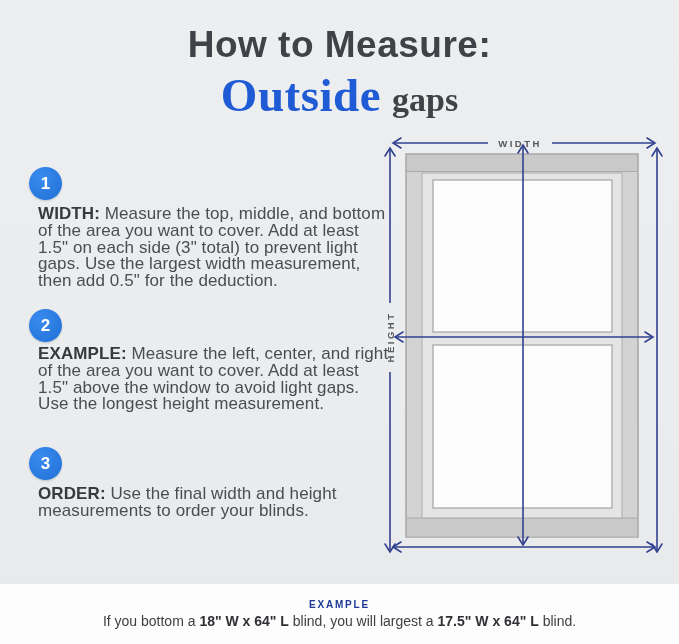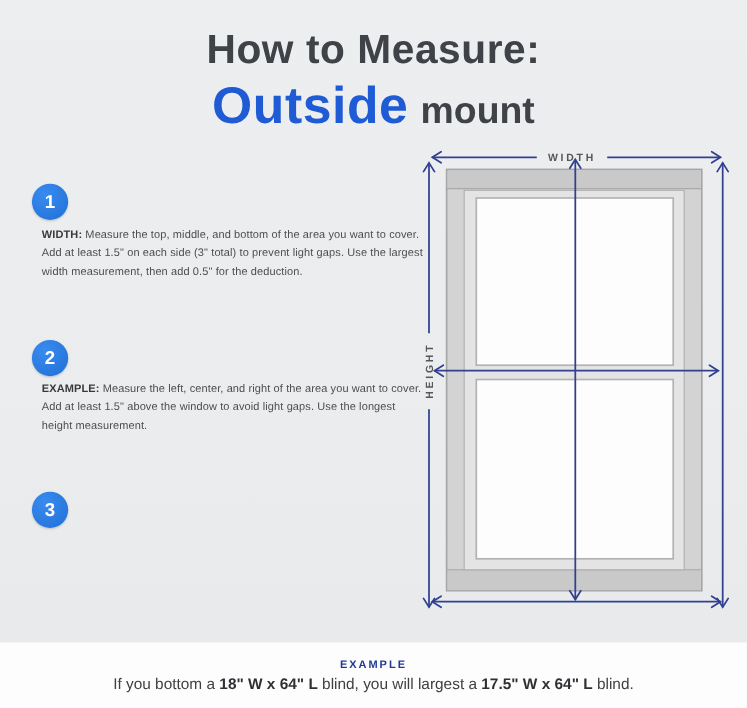--- a/index.html
+++ b/index.html
@@ -6,38 +6,38 @@
   html,body { width:679px; height:644px; }
   body { font-family:"Liberation Sans", sans-serif; }
   .page {
     position:relative; width:679px; height:644px; overflow:hidden;
     background:linear-gradient(180deg,#edeef0 0%, #ebecee 60%, #e8e9eb 100%);
   }
 
   
   .title { position:absolute; top:24px; left:0; width:679px; text-align:center; }
   .title-line1 { font-size:37px; font-weight:700; color:#3f4247; letter-spacing:0.5px; }
-  .title-line2 { margin-top:2px; display:flex; justify-content:center; align-items:baseline; gap:11px; }
+  .title-line2 { margin-top:2px; display:flex; justify-content:center; align-items:baseline; gap:11px;font-family:Liberation Serif, serif; }
   .title-highlight { font-size:47px; font-weight:800; color:#1f5bd5; letter-spacing:0.5px; }
   .title-suffix { font-size:34px; font-weight:700; color:#3f4247; }
 
   
   .step-circle {
     position:absolute; left:29px; width:33px; height:33px; border-radius:50%;
     background:radial-gradient(circle at 35% 30%, #3a8bef, #1f6fd6);
     color:#ffffff; font-size:17px; font-weight:700;
     display:flex; align-items:center; justify-content:center;
     box-shadow:0 1px 2px rgba(0,0,0,0.18);
   }
   .circle-1 { top:167px; }
   .circle-2 { top:309px; }
   .circle-3 { top:447px; }
   .step-text {
     position:absolute; left:38px; width:352px;
-    font-size:10px; line-height:16.8px; color:#4b4d4f; letter-spacing:0.1px;
+    font-size:17px; line-height:16.8px; color:#4b4d4f; letter-spacing:0.1px;
   }
   .step-text .step-label { font-weight:700; color:#37393c; }
   .text-1 { top:206px; }
   .text-2 { top:346px; }
   .text-3 { top:486px; }
 
   
   .diagram { position:absolute; left:375px; top:135px; width:300px; height:440px; }
   .measure-line { stroke:#31418f; stroke-width:1.6; fill:none; }
   .measure-arrow { stroke:#31418f; stroke-width:1.6; fill:none; stroke-linecap:round; }
@@ -56,21 +56,21 @@
 </style>
 </head>
 <body>
 
 <div class="page">
 
   <div class="title">
     <div class="title-line1">How to Measure:</div>
     <div class="title-line2">
       <span class="title-highlight">Outside</span>
-      <span class="title-suffix">mount</span>
+      <span class="title-suffix">gaps</span>
     </div>
   </div>
 
   <div class="step-circle circle-1">
     <span>1</span>
   </div>
   <div class="step-text text-1">
     <span class="step-label">WIDTH:</span>
     <span>Measure the top, middle, and bottom of the area you want to cover. Add at least 1.5" on each side (3" total) to prevent light gaps. Use the largest width measurement, then add 0.5" for the deduction.</span>
   </div>
@@ -78,20 +78,24 @@
   <div class="step-circle circle-2">
     <span>2</span>
   </div>
   <div class="step-text text-2">
     <span class="step-label">EXAMPLE:</span>
     <span>Measure the left, center, and right of the area you want to cover. Add at least 1.5" above the window to avoid light gaps. Use the longest height measurement.</span>
   </div>
 
   <div class="step-circle circle-3">
     <span>3</span>
+  </div>
+  <div class="step-text text-3">
+    <span class="step-label">ORDER:</span>
+    <span>Use the final width and height measurements to order your blinds.</span>
   </div>
 
   <svg class="diagram" viewBox="0 0 300 440" width="300" height="440">
 
     <g>
       <rect x="31" y="19" width="232" height="383" fill="#d3d3d3" stroke="#a6a6a6" stroke-width="1.5"></rect>
       <rect x="32" y="20" width="230" height="16" fill="#c9c9c9"></rect>
       <line x1="31" y1="36.5" x2="263" y2="36.5" stroke="#a9a9a9" stroke-width="1"></line>
       <rect x="32" y="383" width="230" height="18.5" fill="#c9c9c9"></rect>
       <line x1="31" y1="383" x2="263" y2="383" stroke="#a9a9a9" stroke-width="1"></line>

